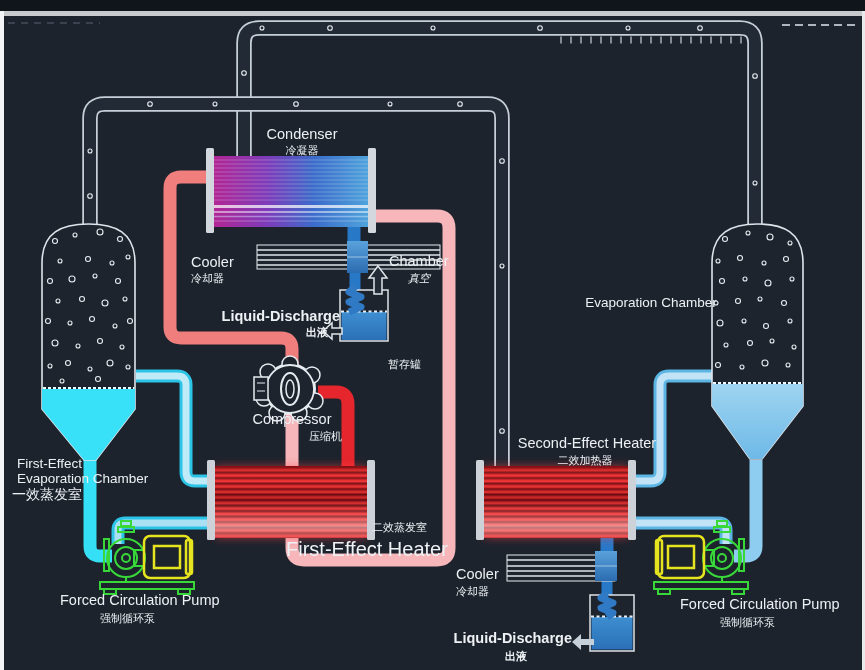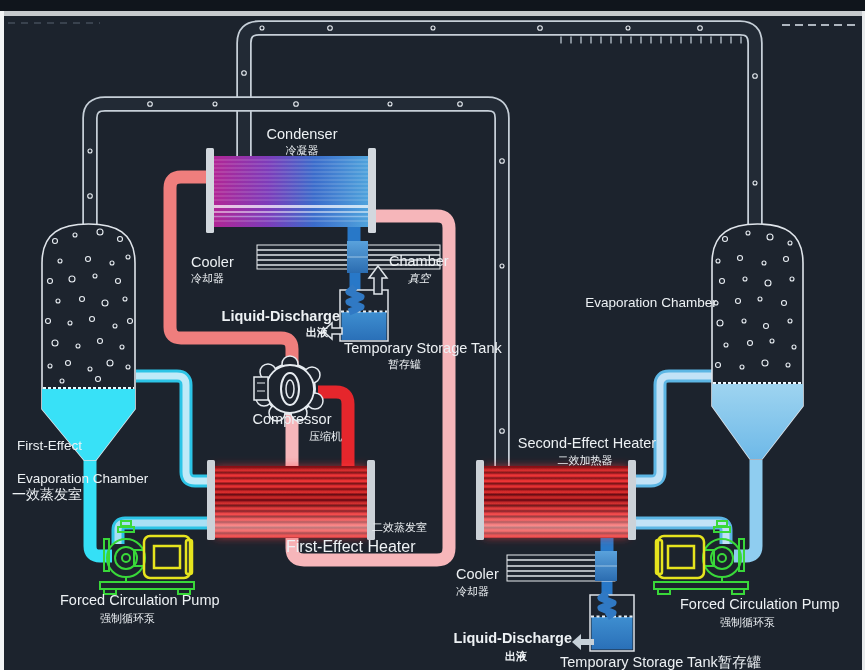--- a/index.html
+++ b/index.html
@@ -2,21 +2,21 @@
 <html><head>
 <meta charset="utf-8">
 <style>
   html,body{margin:0;padding:0;background:#10151c;}
   #stage{position:relative;width:865px;height:670px;background:#1c232d;overflow:hidden;
          font-family:"Liberation Sans","DejaVu Sans",sans-serif;margin-top:11px;}
   #piping{position:absolute;left:0;top:0;}
   .lbl{position:absolute;color:#edf1f4;font-size:14.5px;line-height:1.1;white-space:nowrap;}
   .zh{font-size:11px;}
   .sm{font-size:13.5px;}
-  .big{font-size:16px;}
+  .big{font-size:20px;}
   .ctr{text-align:center;}
   .rgt{text-align:right;font-weight:bold;}
   .edge-top{position:absolute;left:0;top:0;width:865px;height:5px;background:#c6cacd;}
   .edge-left{position:absolute;left:0;top:0;width:4px;height:670px;background:#f2f4f5;}
   .edge-right{position:absolute;right:0;top:0;width:3px;height:670px;background:#e8eaec;}
   .edge-bot1{position:absolute;left:0;top:659px;width:865px;height:7px;background:#2e3c52;}
   .edge-bot2{position:absolute;left:0;top:666px;width:865px;height:4px;background:#11161d;}
 </style>
 </head>
 <body>
@@ -346,45 +346,43 @@
 
 <div class="lbl" style="left:191px;top:244px;">Cooler</div>
 <div class="lbl zh" style="left:191px;top:261px;">冷却器</div>
 
 <div class="lbl" style="left:389px;top:243px;">Chamber</div>
 <div class="lbl zh" style="left:408px;top:261px;font-style:italic;">真空</div>
 
 <div class="lbl rgt" style="left:198px;top:298px;width:142px;">Liquid-Discharge</div>
 <div class="lbl rgt zh" style="left:198px;top:315px;width:130px;">出液</div>
 
-<div class="lbl" style="left:344px;top:330px;">Temporary Storage Tank</div>
 <div class="lbl zh" style="left:388px;top:347px;">暂存罐</div>
 
 <div class="lbl ctr" style="left:232px;top:401px;width:120px;">Compressor</div>
 <div class="lbl ctr zh" style="left:232px;top:419px;width:110px;text-align:right;">压缩机</div>
 
-<div class="lbl sm" style="left:17px;top:428px;">First-Effect</div>
+<div class="lbl sm" style="left:17px;top:446px;">First-Effect</div>
 <div class="lbl sm" style="left:17px;top:461px;">Evaporation Chamber</div>
 <div class="lbl sm zh" style="left:12px;top:476px;font-size:14px;">一效蒸发室</div>
 
 <div class="lbl zh" style="left:372px;top:510px;">二效蒸发室</div>
 <div class="lbl big" style="left:286px;top:527px;">First-Effect Heater</div>
 
 <div class="lbl ctr" style="left:506px;top:425px;width:162px;">Second-Effect Heater</div>
 <div class="lbl ctr zh" style="left:506px;top:443px;width:158px;">二效加热器</div>
 
 <div class="lbl ctr sm" style="left:570px;top:285px;width:162px;">Evaporation Chamber</div>
 
 <div class="lbl" style="left:456px;top:556px;">Cooler</div>
 <div class="lbl zh" style="left:456px;top:574px;">冷却器</div>
 
 <div class="lbl rgt" style="left:438px;top:620px;width:134px;">Liquid-Discharge</div>
 <div class="lbl rgt zh" style="left:438px;top:639px;width:89px;">出液</div>
 
-<div class="lbl" style="left:560px;top:644px;">Temporary Storage Tank暂存罐</div>
 
 <div class="lbl" style="left:60px;top:582px;">Forced Circulation Pump</div>
 <div class="lbl zh" style="left:100px;top:601px;">强制循环泵</div>
 
 <div class="lbl" style="left:680px;top:586px;">Forced Circulation Pump</div>
 <div class="lbl zh" style="left:720px;top:605px;">强制循环泵</div>
 
 <div class="edge-bot1"></div>
 <div class="edge-bot2"></div>
 <div class="edge-top"></div>

